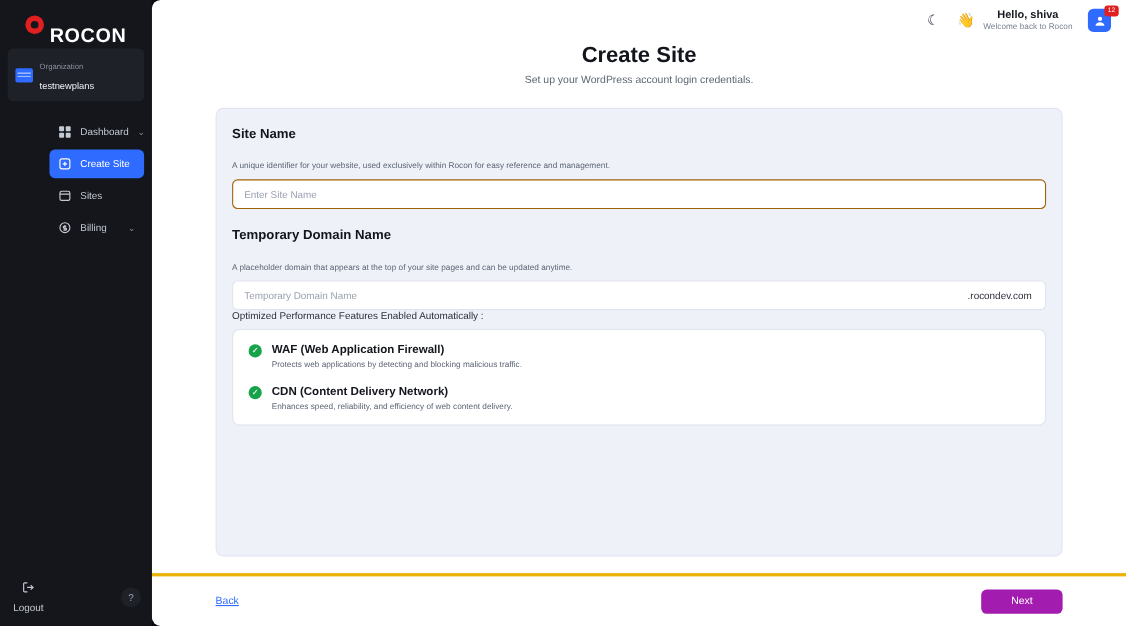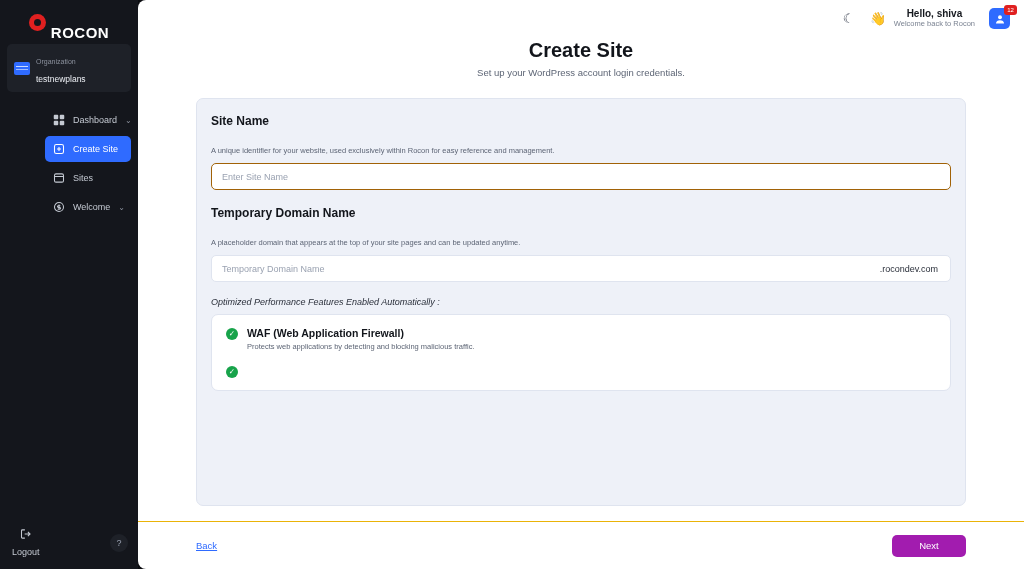--- a/index.html
+++ b/index.html
@@ -42,21 +42,21 @@
     display: flex; align-items: center; justify-content: center;
   }
   .brand-mark::after {
     content: "";
     width: 7px; height: 7px;
     border-radius: 50%;
     background: #14161c;
   }
   .brand-text {
     color: #fff;
-    font-size: 15px;
+    font-size: 18px;
     font-weight: bold;
     letter-spacing: 0.5px;
     margin-top: 20px;
   }
 
   .org-card {
     margin: 6px 7px 0 7px;
     background: #1e2128;
     border-radius: 5px;
     display: flex;
@@ -274,24 +274,22 @@
   .suffix {
     padding: 0 12px;
     font-size: 9px;
     color: #2a2f3a;
     white-space: nowrap;
   }
 
   .group-gap { height: 16px; }
 
   .features-label {
-    margin-top: 15px;
     font-size: 9px;
     color: #2a2f3a;
-    font-style: italic;
   }
   .features-card {
     margin-top: 7px;
     background: #fff;
     border: 1px solid #dfe4ef;
     border-radius: 7px;
     padding: 12px 14px;
   }
   .feature {
     display: flex;
@@ -316,21 +314,21 @@
     color: #12151b;
   }
   .feature-desc {
     margin-top: 3px;
     font-size: 7.5px;
     color: #5d6575;
   }
 
   .footer {
     margin-top: auto;
-    border-top: 1px solid #eab308;
+    border-top: 3px solid #eab308;
     height: 48px;
     flex: none;
     display: flex;
     align-items: center;
     padding: 0 58px;
   }
   .back-link {
     font-size: 9.5px;
     color: #2f6bff;
     text-decoration: underline;
@@ -395,21 +393,21 @@
             <path d="M2 6h12"></path>
         </svg>
         <span>Sites</span>
       </div>
 
       <div class="nav-item">
         <svg class="ico" viewBox="0 0 16 16" fill="none" stroke="currentColor" stroke-width="1.4">
           <circle cx="8" cy="8" r="6"></circle>
             <path d="M8 4.6v6.8M9.8 6.2H7.2a1.2 1.2 0 000 2.4h1.6a1.2 1.2 0 010 2.4H6.2"></path>
         </svg>
-        <span>Welcome</span>
+        <span>Billing</span>
         <span class="chev">⌄</span>
       </div>
 
     </nav>
 
     <div class="sidebar-footer">
       <div class="logout">
         <svg class="ico" viewBox="0 0 16 16" fill="none" stroke="currentColor" stroke-width="1.4">
           <path d="M6.5 2.5H3.2A1.2 1.2 0 002 3.7v8.6a1.2 1.2 0 001.2 1.2h3.3"></path>
             <path d="M10.5 5.3L13.4 8l-2.9 2.7M6.2 8h7"></path>
@@ -475,20 +473,24 @@
           <div class="feature">
             <span class="check">✓</span>
             <span>
               <div class="feature-name">WAF (Web Application Firewall)</div>
               <div class="feature-desc">Protects web applications by detecting and blocking malicious traffic.</div>
             </span>
           </div>
 
           <div class="feature">
             <span class="check">✓</span>
+            <span>
+              <div class="feature-name">CDN (Content Delivery Network)</div>
+              <div class="feature-desc">Enhances speed, reliability, and efficiency of web content delivery.</div>
+            </span>
           </div>
 
         </div>
 
       </div>
     </div>
 
     <div class="footer">
       <a class="back-link">Back</a>
       <button class="next-btn">Next</button>

